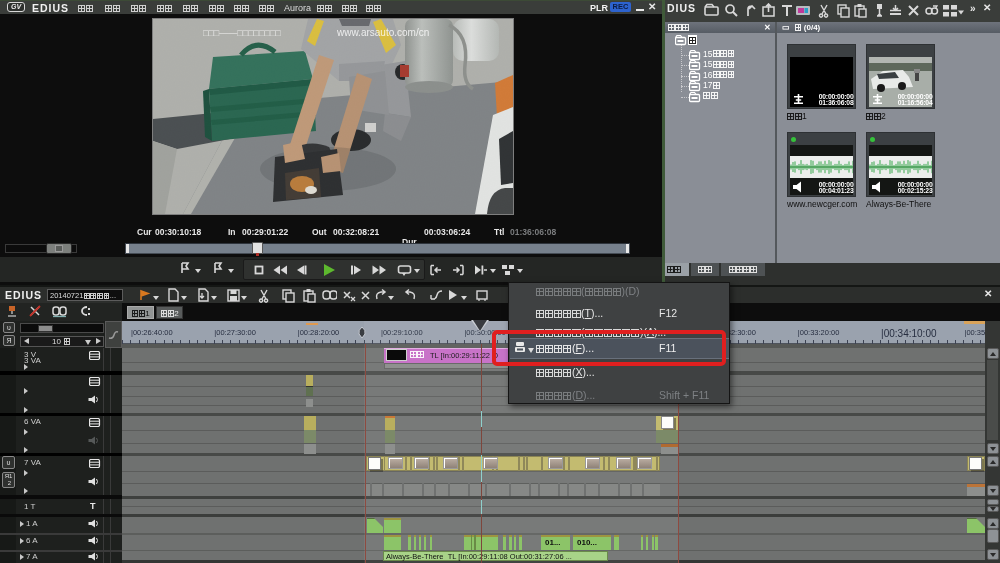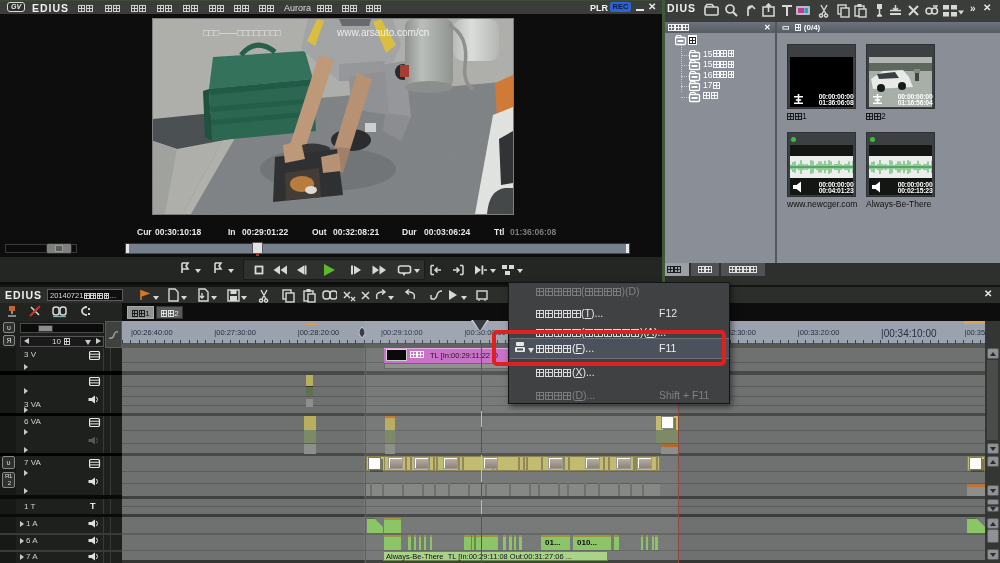--- a/index.html
+++ b/index.html
@@ -108,21 +108,21 @@
 
 <text x="50" y="17" fill="#ffffff" fill-opacity="0.7" font-size="9" font-family="Liberation Sans">□□□——□□□□□□□□</text>
 <text x="184" y="17" fill="#ffffff" fill-opacity="0.8" font-size="10" font-family="Liberation Sans">www.arsauto.com/cn</text>
 </svg></div>
 <div class="a tc" style="left:137px;top:227px;color:#e8e8e8">Cur</div>
 <div class="a tc" style="left:155px;top:227px;color:#e8e8e8">00:30:10:18</div>
 <div class="a tc" style="left:228px;top:227px;color:#e8e8e8">In</div>
 <div class="a tc" style="left:242px;top:227px;color:#e8e8e8">00:29:01:22</div>
 <div class="a tc" style="left:312px;top:227px;color:#e8e8e8">Out</div>
 <div class="a tc" style="left:333px;top:227px;color:#e8e8e8">00:32:08:21</div>
-<div class="a tc" style="left:402px;top:227px;color:#e8e8e8">Dur</div>
+<div class="a tc" style="left:402px;top:237px;color:#e8e8e8">Dur</div>
 <div class="a tc" style="left:424px;top:227px;color:#e8e8e8">00:03:06:24</div>
 <div class="a tc" style="left:494px;top:227px;color:#e8e8e8">Ttl</div>
 <div class="a tc" style="left:510px;top:227px;color:#7b7d7f">01:36:06:08</div>
 <div class="a" style="left:5px;top:244px;width:72px;height:9px;background:#0c0c0c;border:1px solid #3a3a3a"></div>
 <div class="a" style="left:46px;top:243px;width:26px;height:11px;background:#7d807d;border:1px solid #2a2a2a;border-radius:2px"></div>
 <div class="a" style="left:55px;top:245px;width:8px;height:7px;background:#5a5d5a;border:1px solid #9a9a9a"></div>
 <div class="a" style="left:125px;top:243px;width:505px;height:11px;background:#76808c;border:1px solid #454c55;border-top:1px solid #2e343c"></div>
 <div class="a" style="left:126px;top:244px;width:3px;height:9px;background:#e8e8e8"></div>
 <div class="a" style="left:626px;top:244px;width:3px;height:9px;background:#e8e8e8"></div>
 <div class="a" style="left:252px;top:242px;width:11px;height:12px;background:#e2e2e2;border:1px solid #555;border-radius:1px"></div>
@@ -701,21 +701,21 @@
 <div class="a" style="left:0;top:348px;width:16px;height:215px;background:#171917"></div>
 <div class="a" style="left:103px;top:348px;width:1px;height:215px;background:#3a3a3a"></div>
 <div class="a" style="left:110px;top:348px;width:1px;height:215px;background:#3a3a3a"></div>
 <div class="a" style="left:24px;top:350px;color:#d0d0d0;font-size:8px;white-space:nowrap">3 V</div>
 <svg class="a" style="left:89px;top:351px;width:12px;height:9px;" viewBox="0 0 12 9">
     <rect x="0.5" y="0.5" width="10" height="8" rx="1.5" stroke="#e8e8e8" stroke-width="1.2" fill="none"></rect>
     <path d="M1,3.2 h9.5 M1,5.9 h9.5" stroke="#e8e8e8" stroke-width="1"></path>
   </svg>
 <div class="a" style="left:24px;top:364px;width:0;height:0;border-top:3px solid transparent;border-bottom:3px solid transparent;border-left:4.5px solid #c8c8c8"></div>
 <div class="a" style="left:0;top:371px;width:122px;height:3.5px;background:#000"></div>
-<div class="a" style="left:24px;top:400px;color:#d0d0d0;font-size:8px;white-space:nowrap">3 VA</div>
+<div class="a" style="left:24px;top:356px;color:#d0d0d0;font-size:8px;white-space:nowrap">3 VA</div>
 <svg class="a" style="left:89px;top:377px;width:12px;height:9px;" viewBox="0 0 12 9">
     <rect x="0.5" y="0.5" width="10" height="8" rx="1.5" stroke="#e8e8e8" stroke-width="1.2" fill="none"></rect>
     <path d="M1,3.2 h9.5 M1,5.9 h9.5" stroke="#e8e8e8" stroke-width="1"></path>
   </svg>
 <div class="a" style="left:24px;top:388px;width:0;height:0;border-top:3px solid transparent;border-bottom:3px solid transparent;border-left:4.5px solid #c8c8c8"></div>
 <svg class="a" style="left:88px;top:395px;width:11px;height:9px;" viewBox="0 0 11 9">
     <polygon points="0.5,3 3.5,3 7,0.5 7,8.5 3.5,6 0.5,6" fill="#e0e0e0"></polygon>
     <path d="M8.5,2 q2,2.5 0,5" stroke="#e0e0e0" stroke-width="1" fill="none"></path>
   </svg>
 <div class="a" style="left:24px;top:406.5px;width:0;height:0;border-top:3px solid transparent;border-bottom:3px solid transparent;border-left:4.5px solid #c8c8c8"></div>

